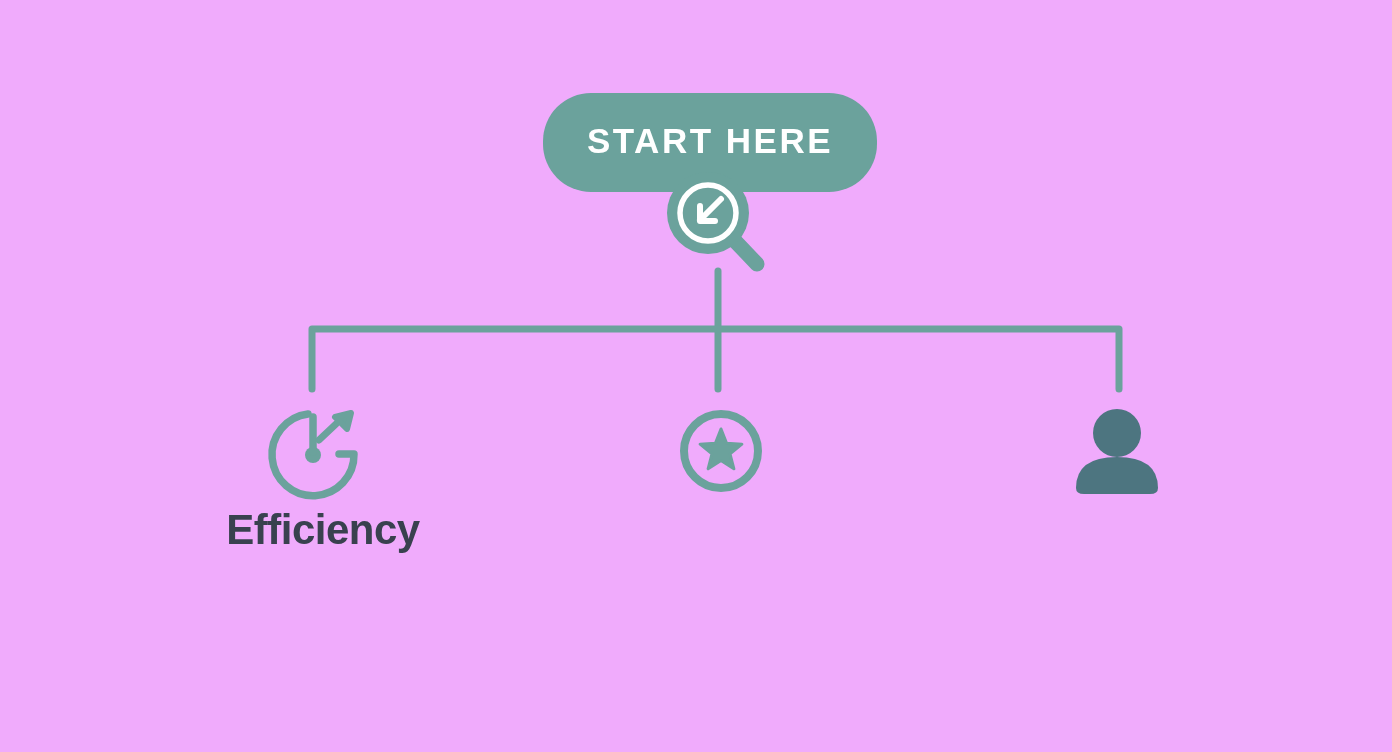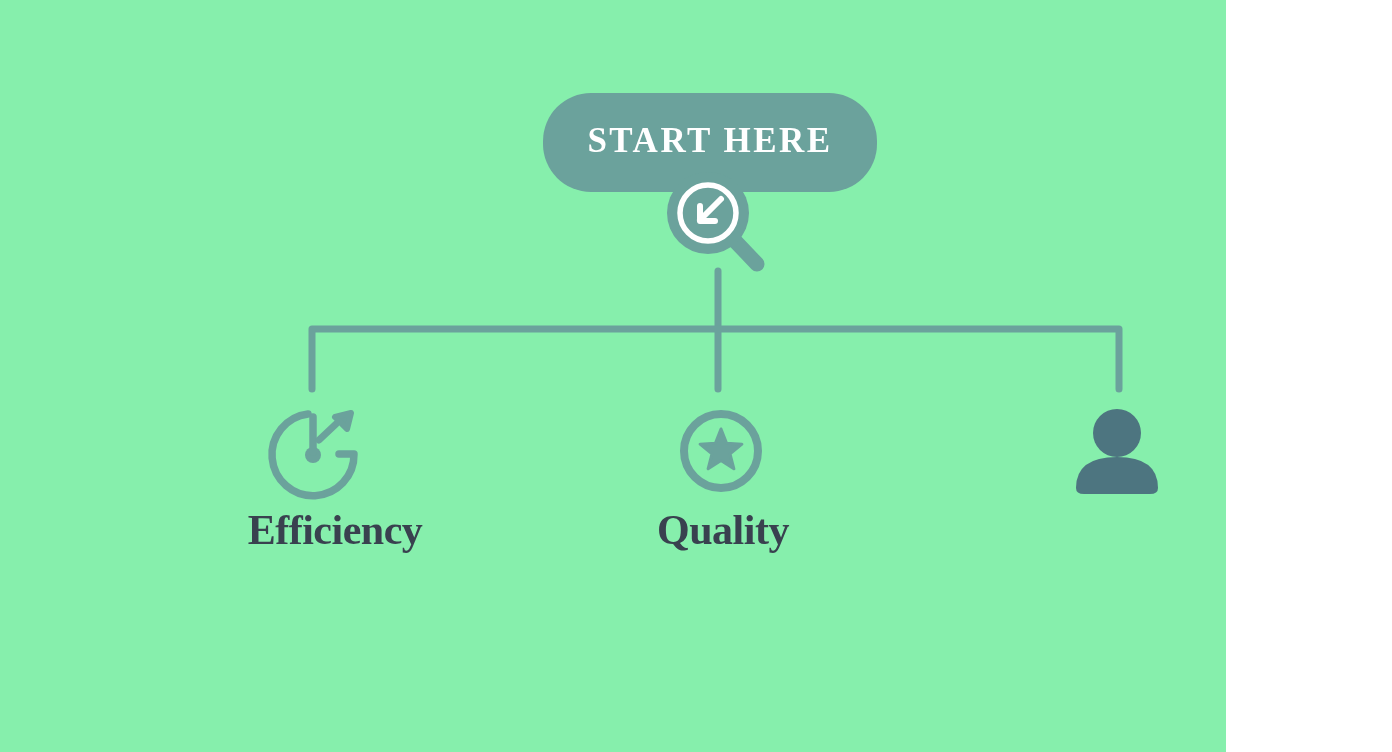--- a/index.html
+++ b/index.html
@@ -2,25 +2,25 @@
 <html><head>
 <meta charset="utf-8">
 <style>
   html, body {
     margin: 0;
     padding: 0;
     background: #ffffff;
   }
   .stage {
     position: relative;
-    width: 1226px;
+    width: 1392px;
     height: 752px;
-    background: #86efac;
+    background: #f0abfc;
     overflow: hidden;
-    font-family: Liberation Serif, serif;
+    font-family: Liberation Sans, sans-serif;
   }
   .stage svg {
     position: absolute;
     left: 0;
     top: 0;
   }
   .pill {
     position: absolute;
     left: 543px;
     top: 93px;
@@ -44,21 +44,21 @@
   .node-label {
     position: absolute;
     top: 506px;
     transform: translateX(-50%);
     color: #39414f;
     font-size: 42px;
     font-weight: 800;
     letter-spacing: -0.5px;
     white-space: nowrap;
   }
-  .label-efficiency { left: 335px; }
+  .label-efficiency { left: 323px; }
   .label-quality    { left: 723px; }
   .label-agent      { left: 1121px; }
 </style>
 </head>
 <body>
 
 <div class="stage">
 
   <div class="pill">
     <span>START HERE</span>
@@ -96,14 +96,13 @@
     </g>
 
     <g fill="#4d7580">
       <circle cx="1117" cy="433" r="24"></circle>
       <path d="M1076 488 Q1076 457 1117 457 Q1158 457 1158 488
                Q1158 494 1150 494 L1084 494 Q1076 494 1076 488 Z"></path>
     </g>
   </svg>
 
   <div class="node-label label-efficiency">Efficiency</div>
-  <div class="node-label label-quality">Quality</div>
 </div>
 
 </body></html>

